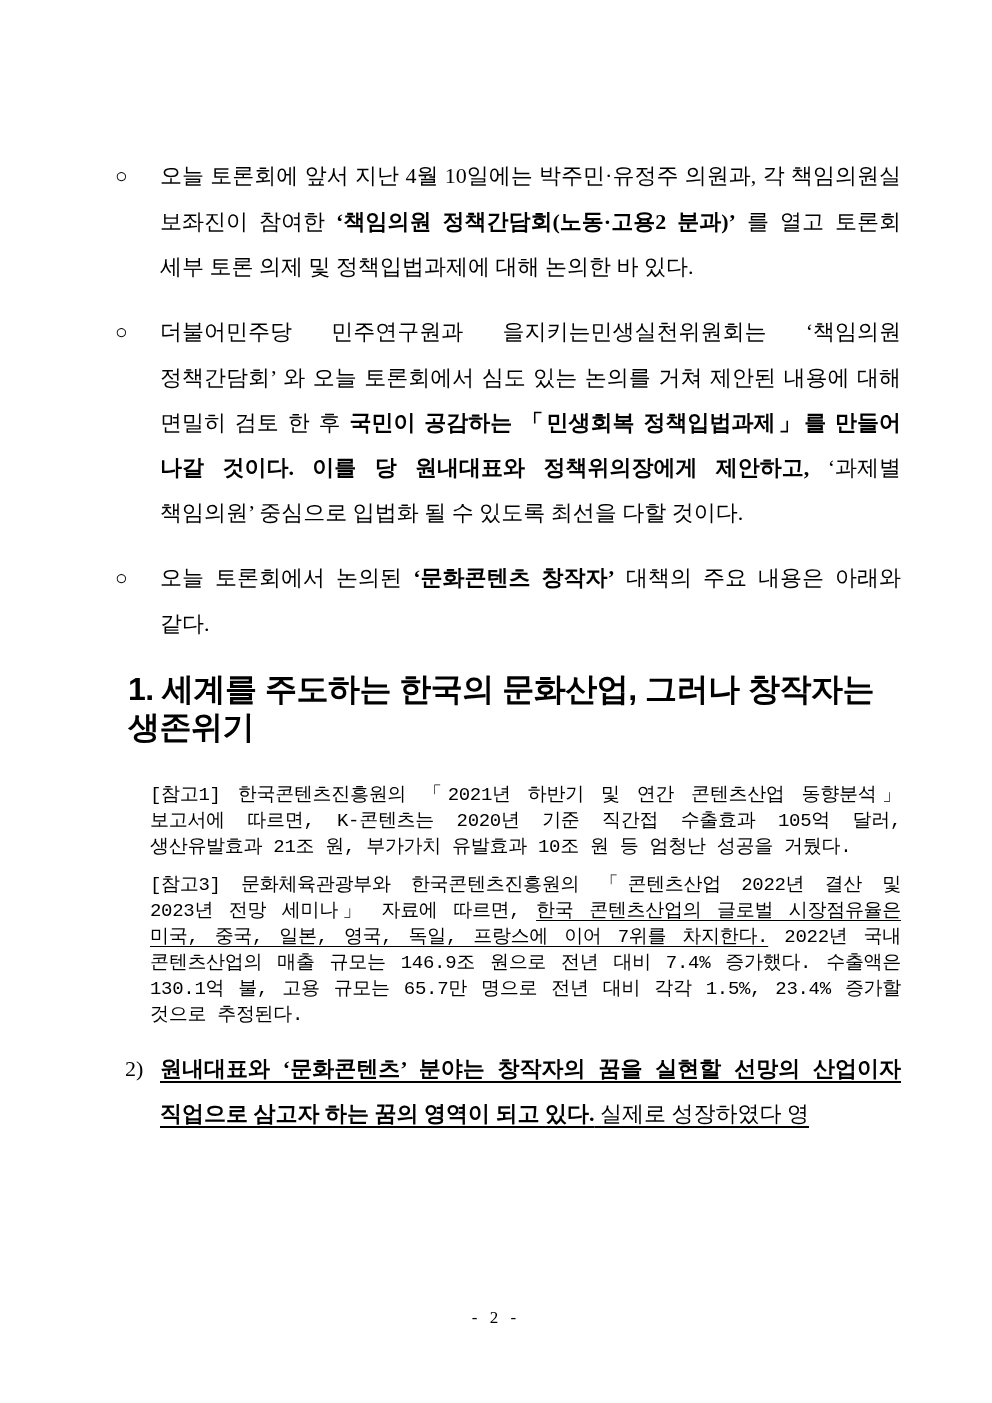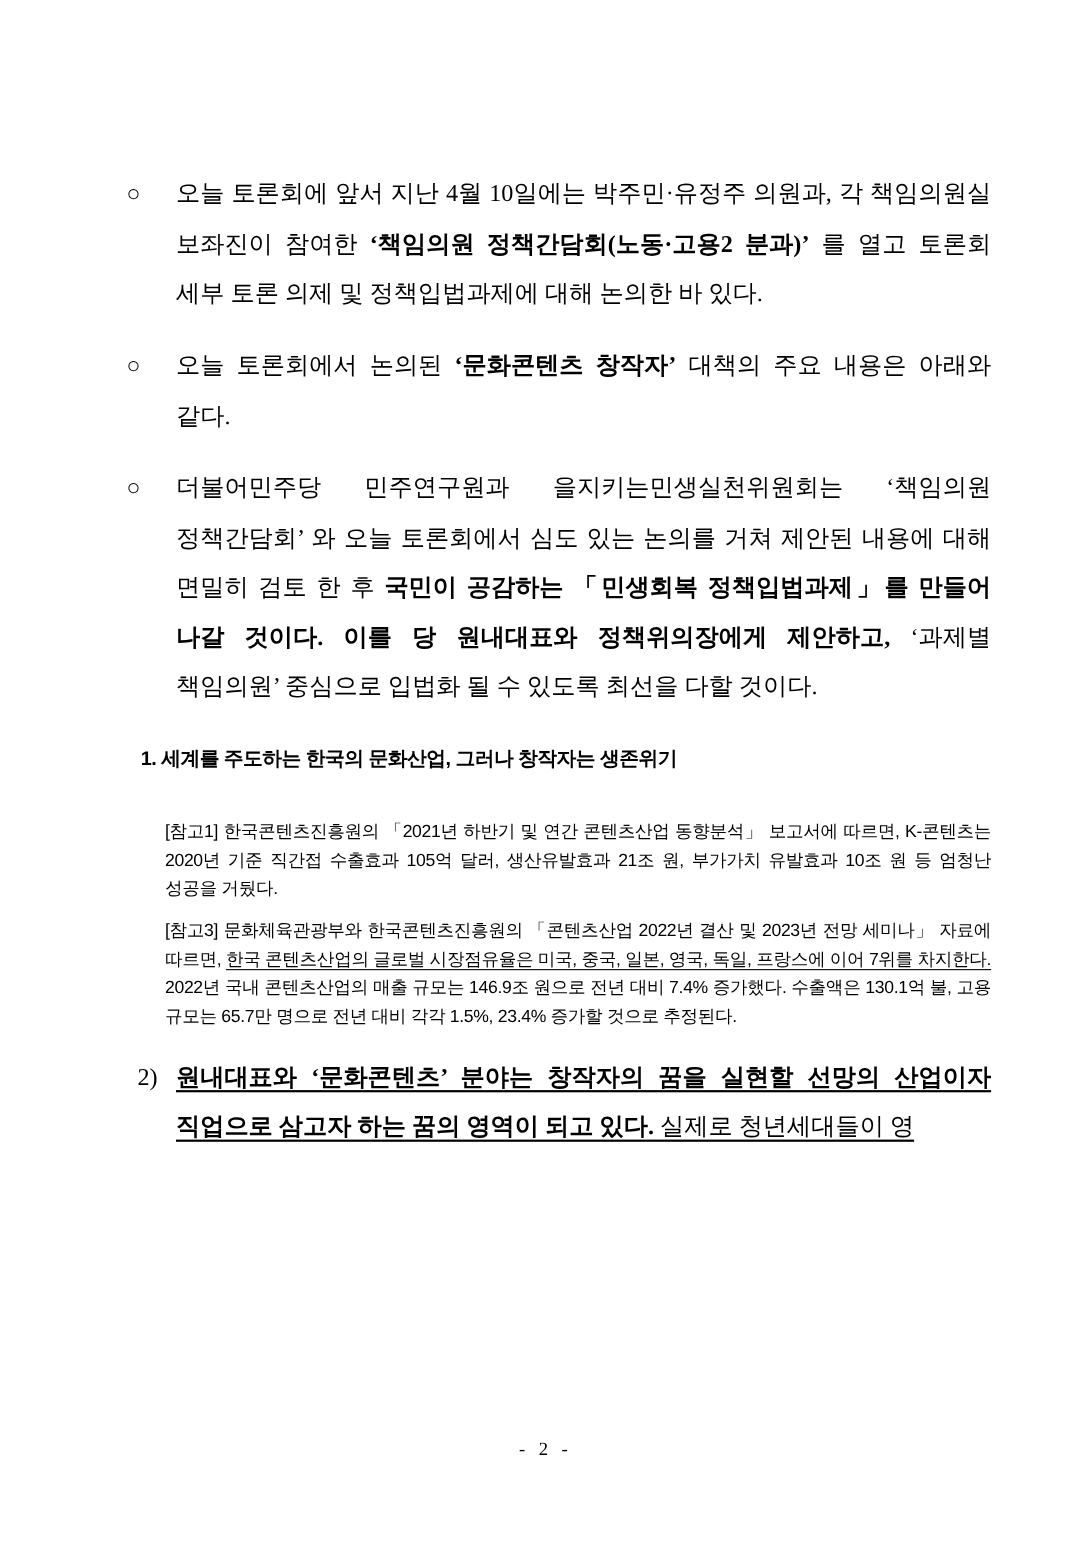--- a/index.html
+++ b/index.html
@@ -9,24 +9,24 @@
   .body-col{position:absolute;left:115px;top:153px;width:786px;}
   
   .para{font-size:22px;line-height:45px;text-align:justify;
         padding-left:45px;text-indent:-45px;margin:0 0 20px 0;
         word-break:keep-all;}
   .pmarker{display:inline-block;width:45px;text-indent:0;}
   .pmarker.circle{font-size:21px;}
   .pmarker.num{box-sizing:border-box;padding-left:10px;}
   
   .heading{font-family:"Liberation Sans", sans-serif;font-weight:700;
-           font-size:18px;line-height:38px;margin:24px 0 36px 13px;
+           font-size:32px;line-height:38px;margin:24px 0 36px 13px;
            letter-spacing:-0.5px;}
   
-  .note{font-family:Liberation Sans, sans-serif;font-size:16px;
+  .note{font-family:Liberation Mono, monospace;font-size:19px;
         line-height:26px;text-align:justify;margin:0 0 12px 35px;
         word-break:keep-all;letter-spacing:-0.3px;}
   .note:first-of-type{margin-top:16px;}
   .para.num-item{margin-top:18px;}
   
   .seg.normal{font-weight:400;}
   .seg.bold{font-weight:700;}
   .seg.underline{text-decoration:underline;text-underline-offset:5px;
                  text-decoration-thickness:1.5px;}
   .seg.bold-underline{font-weight:700;text-decoration:underline;
@@ -35,21 +35,21 @@
   
   .footer{position:absolute;left:0;top:1308px;width:992px;text-align:center;
           font-size:17px;letter-spacing:4px;}
 </style>
 </head>
 <body>
 
 <div class="page">
   <div class="body-col" id="doc-body">
       <div class="para"><span class="pmarker circle">○</span><span class="seg normal">오늘 토론회에 앞서 지난 4월 10일에는 박주민·유정주 의원과, 각 책임의원실 보좌진이 참여한 </span><span class="seg bold">‘책임의원 정책간담회(노동·고용2 분과)’</span><span class="seg normal"> 를 열고 토론회 세부 토론 의제 및 정책입법과제에 대해 논의한 바 있다.</span></div>
+      <div class="para"><span class="pmarker circle">○</span><span class="seg normal">더불어민주당 민주연구원과 을지키는민생실천위원회는 ‘책임의원 정책간담회’ 와 오늘 토론회에서 심도 있는 논의를 거쳐 제안된 내용에 대해 면밀히 검토 한 후 </span><span class="seg bold">국민이 공감하는 「민생회복 정책입법과제」를 만들어 나갈 것이다. 이를 당 원내대표와 정책위의장에게 제안하고,</span><span class="seg normal"> ‘과제별 책임의원’  중심으로 입법화 될 수 있도록 최선을 다할 것이다.</span></div>
       <div class="para"><span class="pmarker circle">○</span><span class="seg normal">오늘 토론회에서 논의된  </span><span class="seg bold">‘문화콘텐츠 창작자’</span><span class="seg normal"> 대책의 주요 내용은 아래와 같다.</span></div>
-      <div class="para"><span class="pmarker circle">○</span><span class="seg normal">더불어민주당 민주연구원과 을지키는민생실천위원회는 ‘책임의원 정책간담회’ 와 오늘 토론회에서 심도 있는 논의를 거쳐 제안된 내용에 대해 면밀히 검토 한 후 </span><span class="seg bold">국민이 공감하는 「민생회복 정책입법과제」를 만들어 나갈 것이다. 이를 당 원내대표와 정책위의장에게 제안하고,</span><span class="seg normal"> ‘과제별 책임의원’  중심으로 입법화 될 수 있도록 최선을 다할 것이다.</span></div>
       <div class="heading">1. 세계를 주도하는 한국의 문화산업, 그러나 창작자는 생존위기</div>
       <div class="note"><span class="seg normal">[참고1] 한국콘텐츠진흥원의 「2021년 하반기 및 연간 콘텐츠산업 동향분석」 보고서에 따르면, K-콘텐츠는 2020년 기준 직간접 수출효과 105억 달러, 생산유발효과 21조 원, 부가가치 유발효과 10조 원 등 엄청난 성공을 거뒀다.</span></div>
       <div class="note"><span class="seg normal">[참고3] 문화체육관광부와 한국콘텐츠진흥원의 「콘텐츠산업 2022년 결산 및 2023년 전망 세미나」 자료에 따르면, </span><span class="seg underline">한국 콘텐츠산업의 글로벌 시장점유율은 미국, 중국, 일본, 영국, 독일, 프랑스에 이어 7위를 차지한다.</span><span class="seg normal"> 2022년 국내 콘텐츠산업의 매출 규모는 146.9조 원으로 전년 대비 7.4% 증가했다. 수출액은 130.1억 불, 고용 규모는 65.7만 명으로 전년 대비 각각 1.5%, 23.4% 증가할 것으로 추정된다.</span></div>
-      <div class="para num-item"><span class="pmarker num">2)</span><span class="seg bold-underline">원내대표와 ‘문화콘텐츠’ 분야는 창작자의 꿈을 실현할 선망의 산업이자 직업으로 삼고자 하는 꿈의 영역이 되고 있다.</span><span class="seg underline"> 실제로 청년세대들이 영</span></div>
+      <div class="para num-item"><span class="pmarker num">2)</span><span class="seg bold-underline">원내대표와 ‘문화콘텐츠’ 분야는 창작자의 꿈을 실현할 선망의 산업이자 직업으로 삼고자 하는 꿈의 영역이 되고 있다.</span><span class="seg underline"> 실제로 성장하였다 영</span></div>
     </div>
   <div class="footer">- 2 -</div>
 </div>
 
 </body></html>

